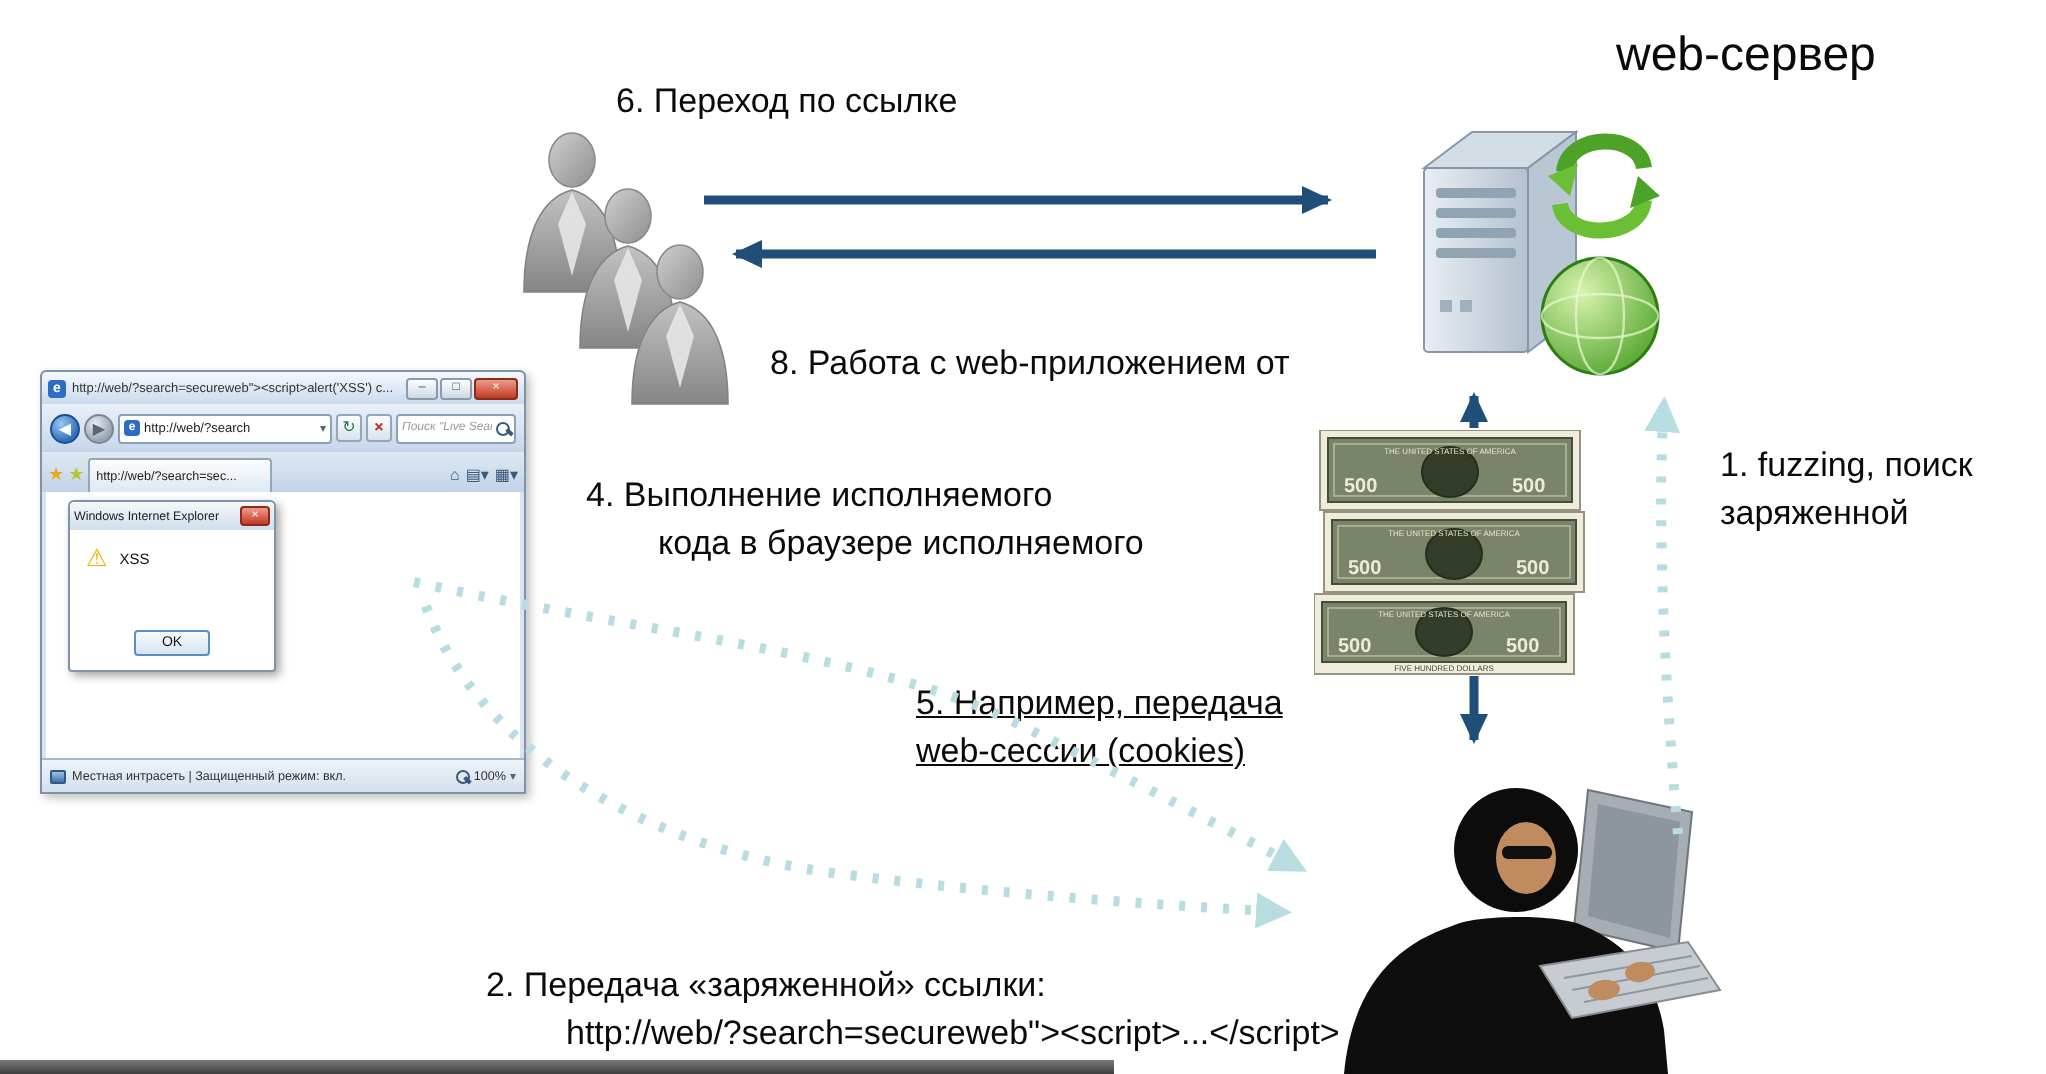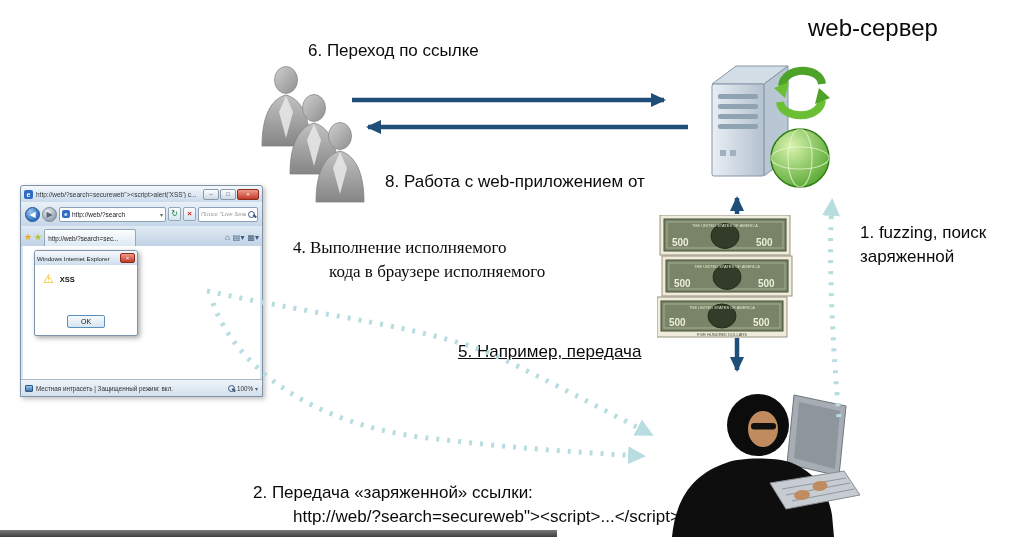--- a/index.html
+++ b/index.html
@@ -62,21 +62,21 @@
   .bw-content { flex:1; background:#ffffff; position:relative; border-left:2px solid #d9e4f0; border-right:2px solid #d9e4f0; }
 
   .dlg { position:absolute; left:11px; top:4px; width:104px; height:86px; background:#ffffff;
          border:1px solid #7e94ab; border-radius:3px 3px 2px 2px; box-shadow:2px 2px 5px rgba(0,0,0,.35); }
   .dlg-title { height:14px; display:flex; align-items:center; gap:2px; padding:0 2px;
                background:linear-gradient(#f5f8fb,#cfdeee); border-radius:3px 3px 0 0; font-size:6.2px; color:#222; }
   .dlg-close { margin-left:auto; width:15px; height:10px; border:1px solid #8d2b1a; border-radius:2px;
                background:linear-gradient(#ee9a8a,#c23b28); color:#fff; font-size:6px; line-height:8px; text-align:center; }
   .dlg-body { display:flex; align-items:flex-start; gap:6px; padding:8px 6px 0 8px; }
   .warn { color:#edb200; font-size:12px; line-height:12px; }
-  .dlg-msg { font-size:7.5px; color:#111; padding-top:2px;font-weight:bold; }
+  .dlg-msg { font-size:7.5px; color:#111; padding-top:2px; }
   .dlg-ok { position:absolute; bottom:7px; left:50%; transform:translateX(-50%); width:38px; height:13px;
             background:linear-gradient(#f8fbfd,#d6e4f0); border:1px solid #5a8fc0; border-radius:2px;
             font-size:7px; line-height:11px; text-align:center; color:#111; }
 
   .bw-status { height:17px; display:flex; align-items:center; gap:3px; padding:0 4px;
                background:linear-gradient(#eef4f9,#d3e0ec); border-top:1px solid #a8b8c8; font-size:6.3px; color:#333; }
   .intranet-ic { width:8px; height:7px; background:linear-gradient(#9cc2e8,#3f74ad); border:1px solid #2d5a8a;
                  border-radius:1px; flex:0 0 auto; }
   .bw-status .zoom { margin-left:auto; display:flex; align-items:center; gap:2px; }
 
@@ -107,35 +107,36 @@
   </svg>
 
   <div class="lbl lbl-big" style="left:808px; top:16px;">web-сервер</div>
 
   <div class="lbl" style="left:308px; top:39px;">6. Переход по ссылке</div>
 
   <div class="lbl" style="left:385px; top:170px;">
     <div>8. Работа с web-приложением от</div>
   </div>
 
-  <div class="lbl" style="left:293px; top:236px;font-family:Liberation Serif, serif;">
+  <div class="lbl" style="left:293px; top:236px;">
     <div>4. Выполнение исполняемого</div>
     <div style="margin-left:36px">кода в браузере исполняемого</div>
   </div>
 
   <div class="lbl" style="left:860px; top:221px;">
     <div>1. fuzzing, поиск</div>
     <div>заряженной</div>
   </div>
 
   <div class="lbl" style="left:458px; top:340px;text-decoration:underline;">
     <div>5. Например, передача</div>
-  </div>
-
-  <div class="lbl" style="left:253px; top:481px;">
+    <div>web-сессии (cookies)</div>
+  </div>
+
+  <div class="lbl" style="left:243px; top:481px;">
     <div>2.  Передача «заряженной» ссылки:</div>
     <div style="margin-left:40px">http://web/?search=secureweb"&gt;&lt;script&gt;...&lt;/script&gt;</div>
   </div>
 
   <svg class="icon-svg" style="left:248px; top:64px;" width="140" height="145" viewBox="0 0 140 145">
     <defs>
       <linearGradient id="ugHead" x1="0" y1="0" x2="1" y2="1">
         <stop offset="0" stop-color="#cfcfcf"></stop>
           <stop offset="1" stop-color="#8f8f8f"></stop>
       </linearGradient>

